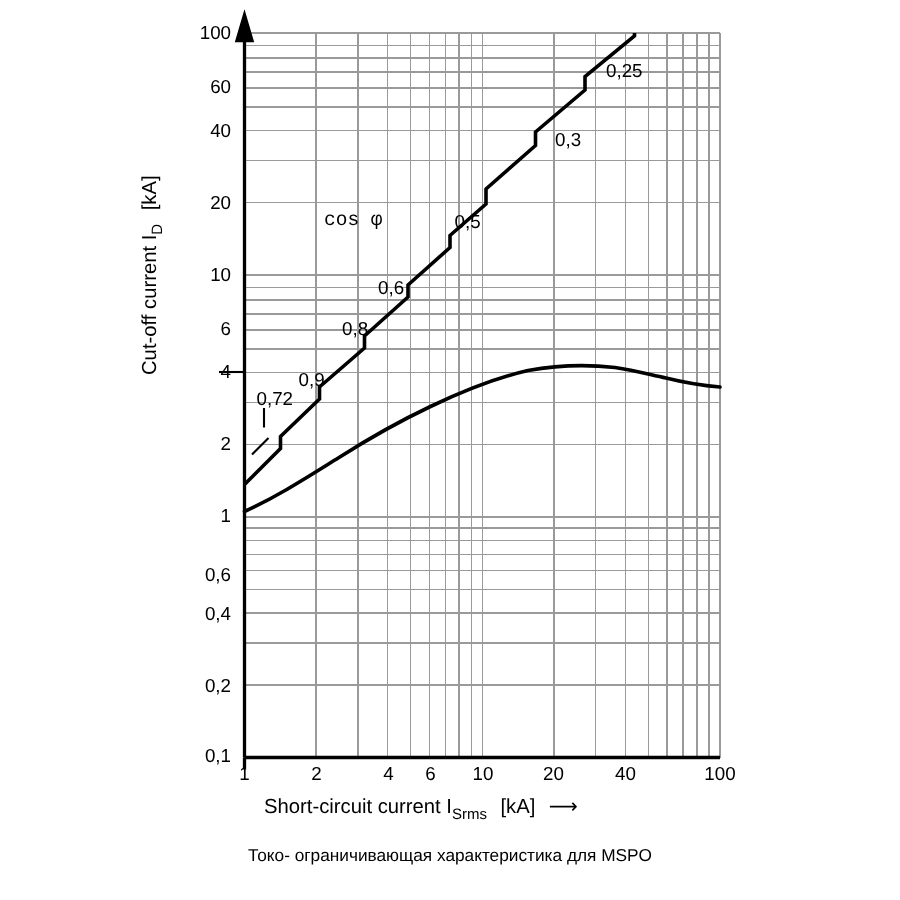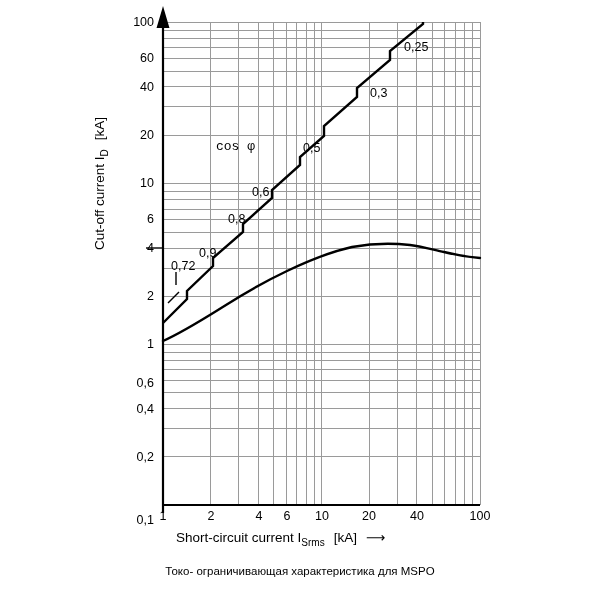--- a/index.html
+++ b/index.html
@@ -178,21 +178,21 @@
   <div class="tick-text" style="left:118px; top:80px; width:36px;">40</div>
   <div class="tick-text" style="left:118px; top:128px; width:36px;">20</div>
   <div class="tick-text" style="left:118px; top:176px; width:36px;">10</div>
   <div class="tick-text" style="left:118px; top:212px; width:36px;">6</div>
   <div class="tick-text" style="left:118px; top:241px; width:36px;">4</div>
   <div class="tick-text" style="left:118px; top:289px; width:36px;">2</div>
   <div class="tick-text" style="left:118px; top:337px; width:36px;">1</div>
   <div class="tick-text" style="left:112px; top:376px; width:42px;">0,6</div>
   <div class="tick-text" style="left:112px; top:402px; width:42px;">0,4</div>
   <div class="tick-text" style="left:112px; top:450px; width:42px;">0,2</div>
-  <div class="tick-text" style="left:112px; top:497px; width:42px;margin-top:16px;">0,1</div>
+  <div class="tick-text" style="left:112px; top:497px; width:42px;">0,1</div>
 
   <div class="xtick-text" style="left:148px; top:509px; width:30px;">1</div>
   <div class="xtick-text" style="left:196px; top:509px; width:30px;">2</div>
   <div class="xtick-text" style="left:244px; top:509px; width:30px;">4</div>
   <div class="xtick-text" style="left:272px; top:509px; width:30px;">6</div>
   <div class="xtick-text" style="left:307px; top:509px; width:30px;">10</div>
   <div class="xtick-text" style="left:354px; top:509px; width:30px;">20</div>
   <div class="xtick-text" style="left:402px; top:509px; width:30px;">40</div>
   <div class="xtick-text" style="left:465px; top:509px; width:30px;">100</div>
 

